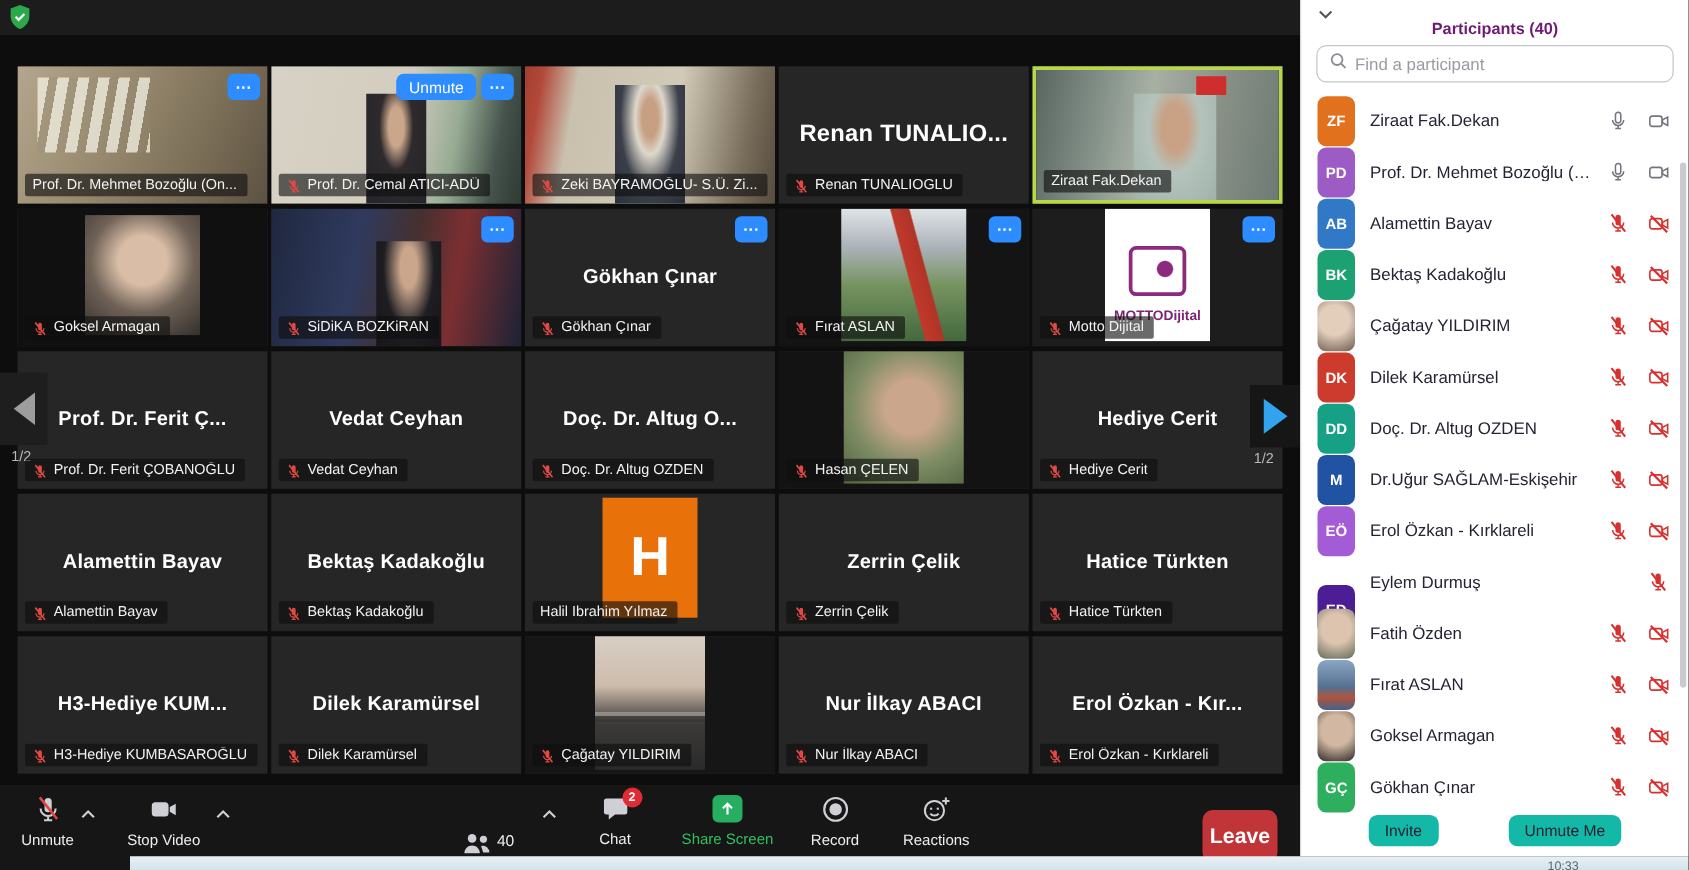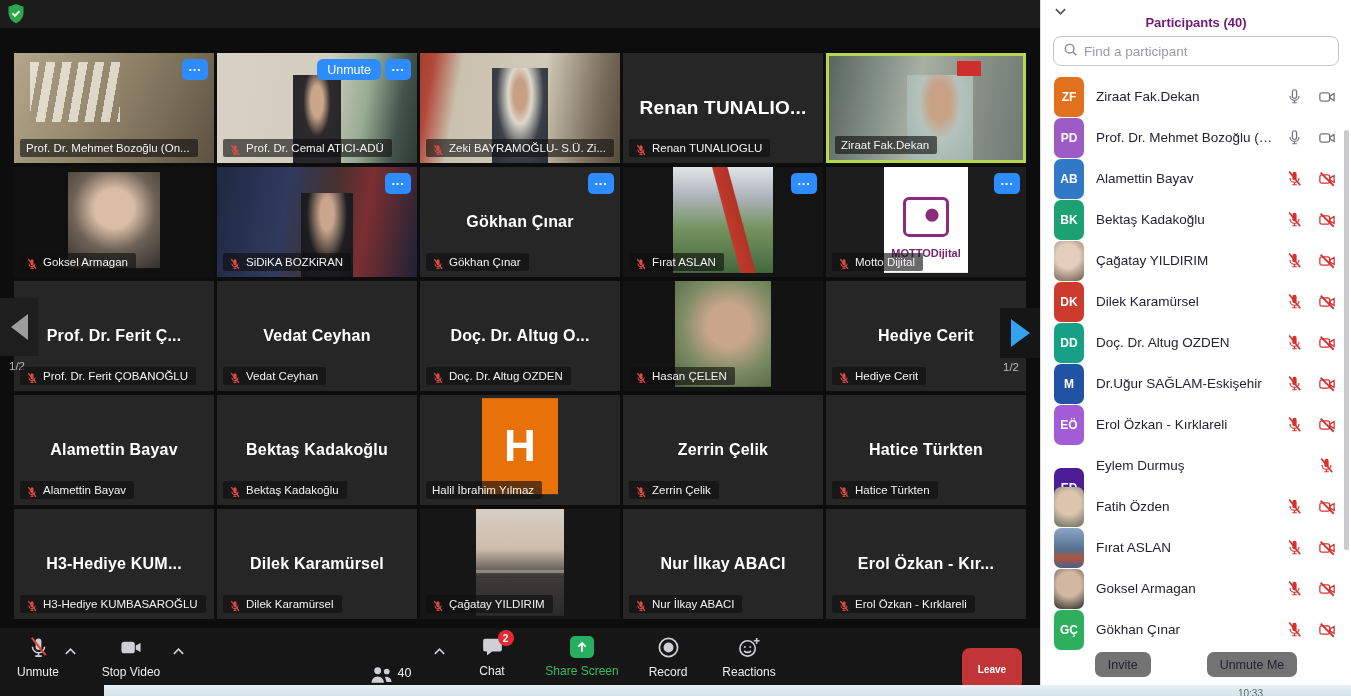--- a/index.html
+++ b/index.html
@@ -97,21 +97,21 @@
   .tb-caret { position:absolute; top:16px; background:none; border:none; cursor:pointer; }
   .ic-row { display:flex; align-items:flex-start; gap:4px; height:24px; }
   .cnt { color:#ededf0; font-size:12.5px; margin-top:1px; }
   .chat-wrap { position:relative; }
   .badge { position:absolute; top:-6px; right:-10px; min-width:16px; height:16px; border-radius:8px;
       background:#e02b35; color:#fff; font-size:10px; font-weight:bold; display:flex; align-items:center;
       justify-content:center; padding:0 4px; }
   .share-ic { width:24px; height:22px; background:#27AE60; border-radius:5px; display:flex; align-items:center; justify-content:center; }
   .share-label { color:#2fbf63; }
   .leave-btn { position:absolute; right:18px; top:20px; width:60px; height:42px; background:#c13437; color:#fff;
-      border:none; border-radius:8px; font-size:10px; font-weight:bold; cursor:pointer; font-family:"Liberation Sans", sans-serif; }
+      border:none; border-radius:8px; font-size:17px; font-weight:bold; cursor:pointer; font-family:"Liberation Sans", sans-serif; }
 
   
   .panel { position:absolute; left:1040px; top:0; width:311px; height:685px; background:#fff; border-left:1px solid #d9d9de; }
   .panel-header { position:relative; height:24px; display:flex; align-items:center; justify-content:center; }
   .panel-title { font-size:13px; font-weight:bold; color:#701a75; margin-top:20px; }
   .panel-collapse { position:absolute; left:13px; top:4px; background:none; border:none; cursor:pointer; }
   .search-box { margin:12px 12px 10px 12px; height:30px; border:1px solid #c6c6cc; border-radius:8px;
       display:flex; align-items:center; padding:0 9px; gap:6px; }
   .search-box input { border:none; outline:none; flex:1; font-size:13.5px; color:#232333;
       font-family:"Liberation Sans", sans-serif; background:transparent; }
@@ -121,21 +121,21 @@
   .p-avatar { width:30px; height:40px; border-radius:7px; display:flex; align-items:center; justify-content:center;
       color:#fff; font-size:12px; font-weight:bold; flex:0 0 auto; overflow:hidden; }
   .pa-photo1 { background:radial-gradient(circle at 45% 38%, #e3cdbb 0 40%, #6b5a4e 100%); }
   .pa-photo2 { background:radial-gradient(circle at 50% 40%, #dcc4ae 0 42%, #5d6b5a 100%); }
   .pa-photo3 { background:linear-gradient(180deg,#8aa6c4 0%,#55708f 55%,#b0543c 75%,#44618a 100%); }
   .pa-photo4 { background:radial-gradient(circle at 50% 38%, #d2b8a2 0 42%, #2e2a28 100%); }
   .p-name { flex:1; margin-left:12px; font-size:13.5px; color:#232333; white-space:nowrap; overflow:hidden; text-overflow:ellipsis; }
   .p-icons { display:flex; gap:15px; align-items:center; flex:0 0 auto; margin-left:8px; }
   .p-icons .ic { width:17px; height:17px; }
   .panel-footer { position:absolute; left:0; bottom:8px; width:100%; display:flex; justify-content:center; gap:56px; }
-  .pf-btn { background:#737373; border:none; border-radius:7px; height:25px; padding:0 13px; font-size:12.5px;
+  .pf-btn { background:#14b8a6; border:none; border-radius:7px; height:25px; padding:0 13px; font-size:12.5px;
       color:#232333; cursor:pointer; font-family:"Liberation Sans", sans-serif; }
   .p-scrollbar { position:absolute; right:2px; top:130px; width:5px; height:420px; background:#c9c9ce; border-radius:3px; cursor:pointer; }
 
   
   .taskbar-strip { position:absolute; left:104px; right:0; bottom:0; height:11px;
       background:linear-gradient(#e9f0f4,#d4e3ea); overflow:hidden; }
   .tb-clock { position:absolute; right:88px; top:3px; font-size:10px; color:#5a6a75; }
 </style>
 </head>
 <body>

